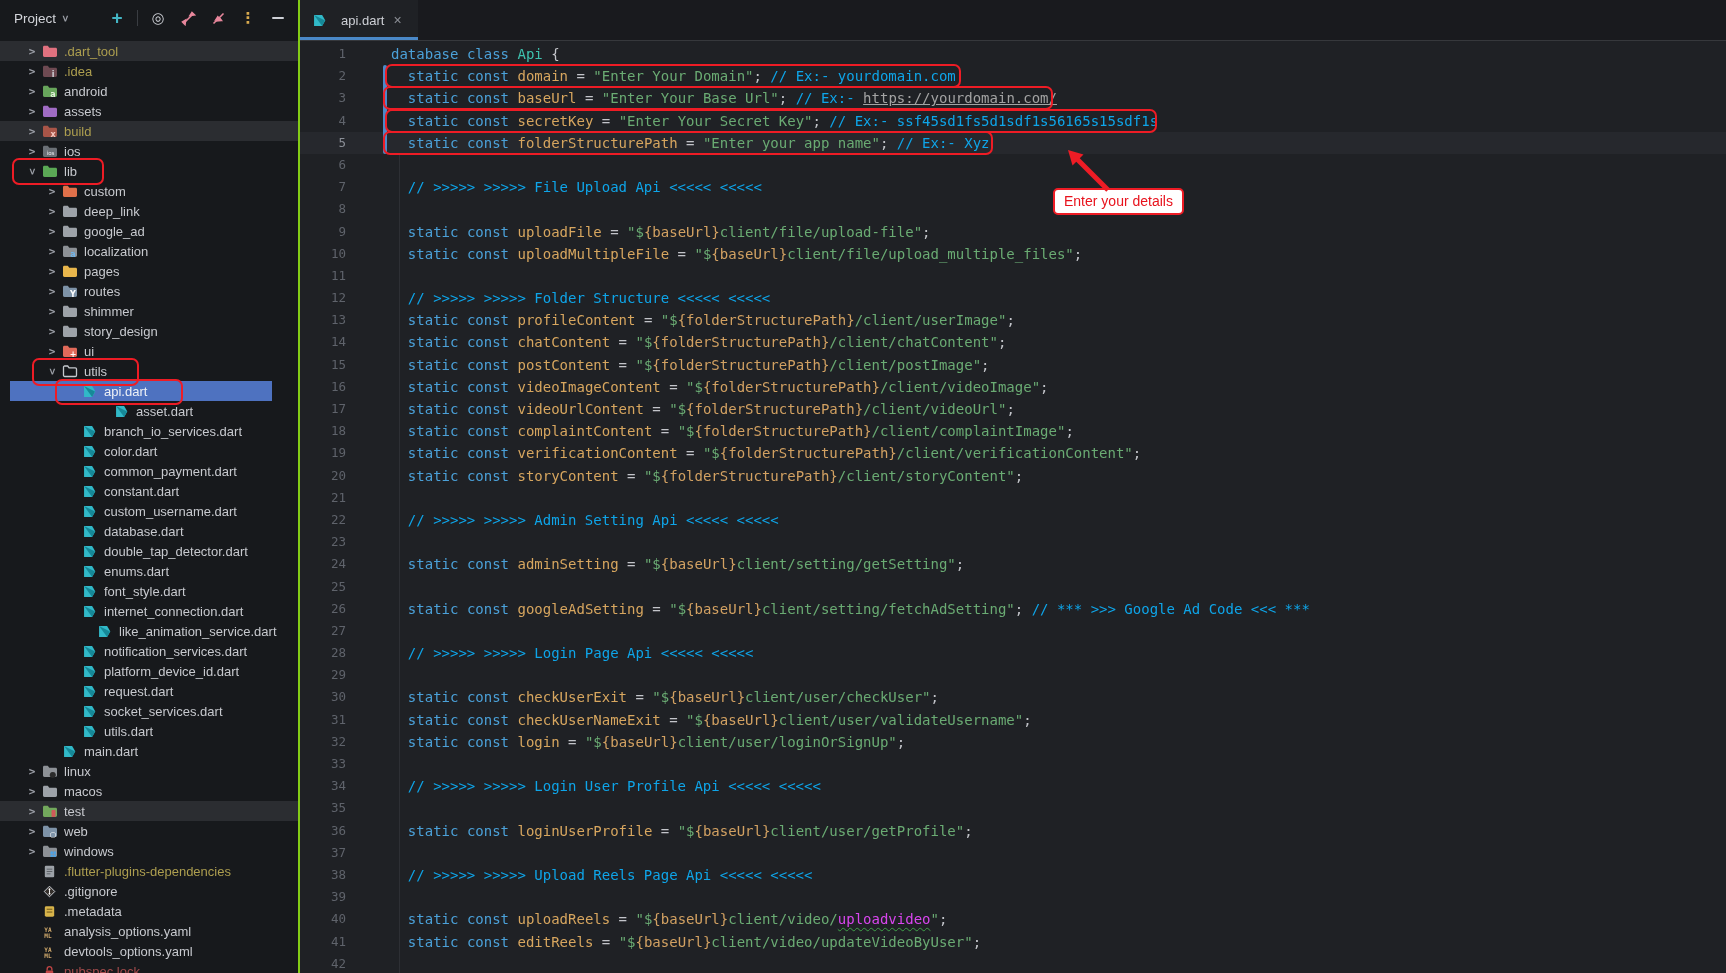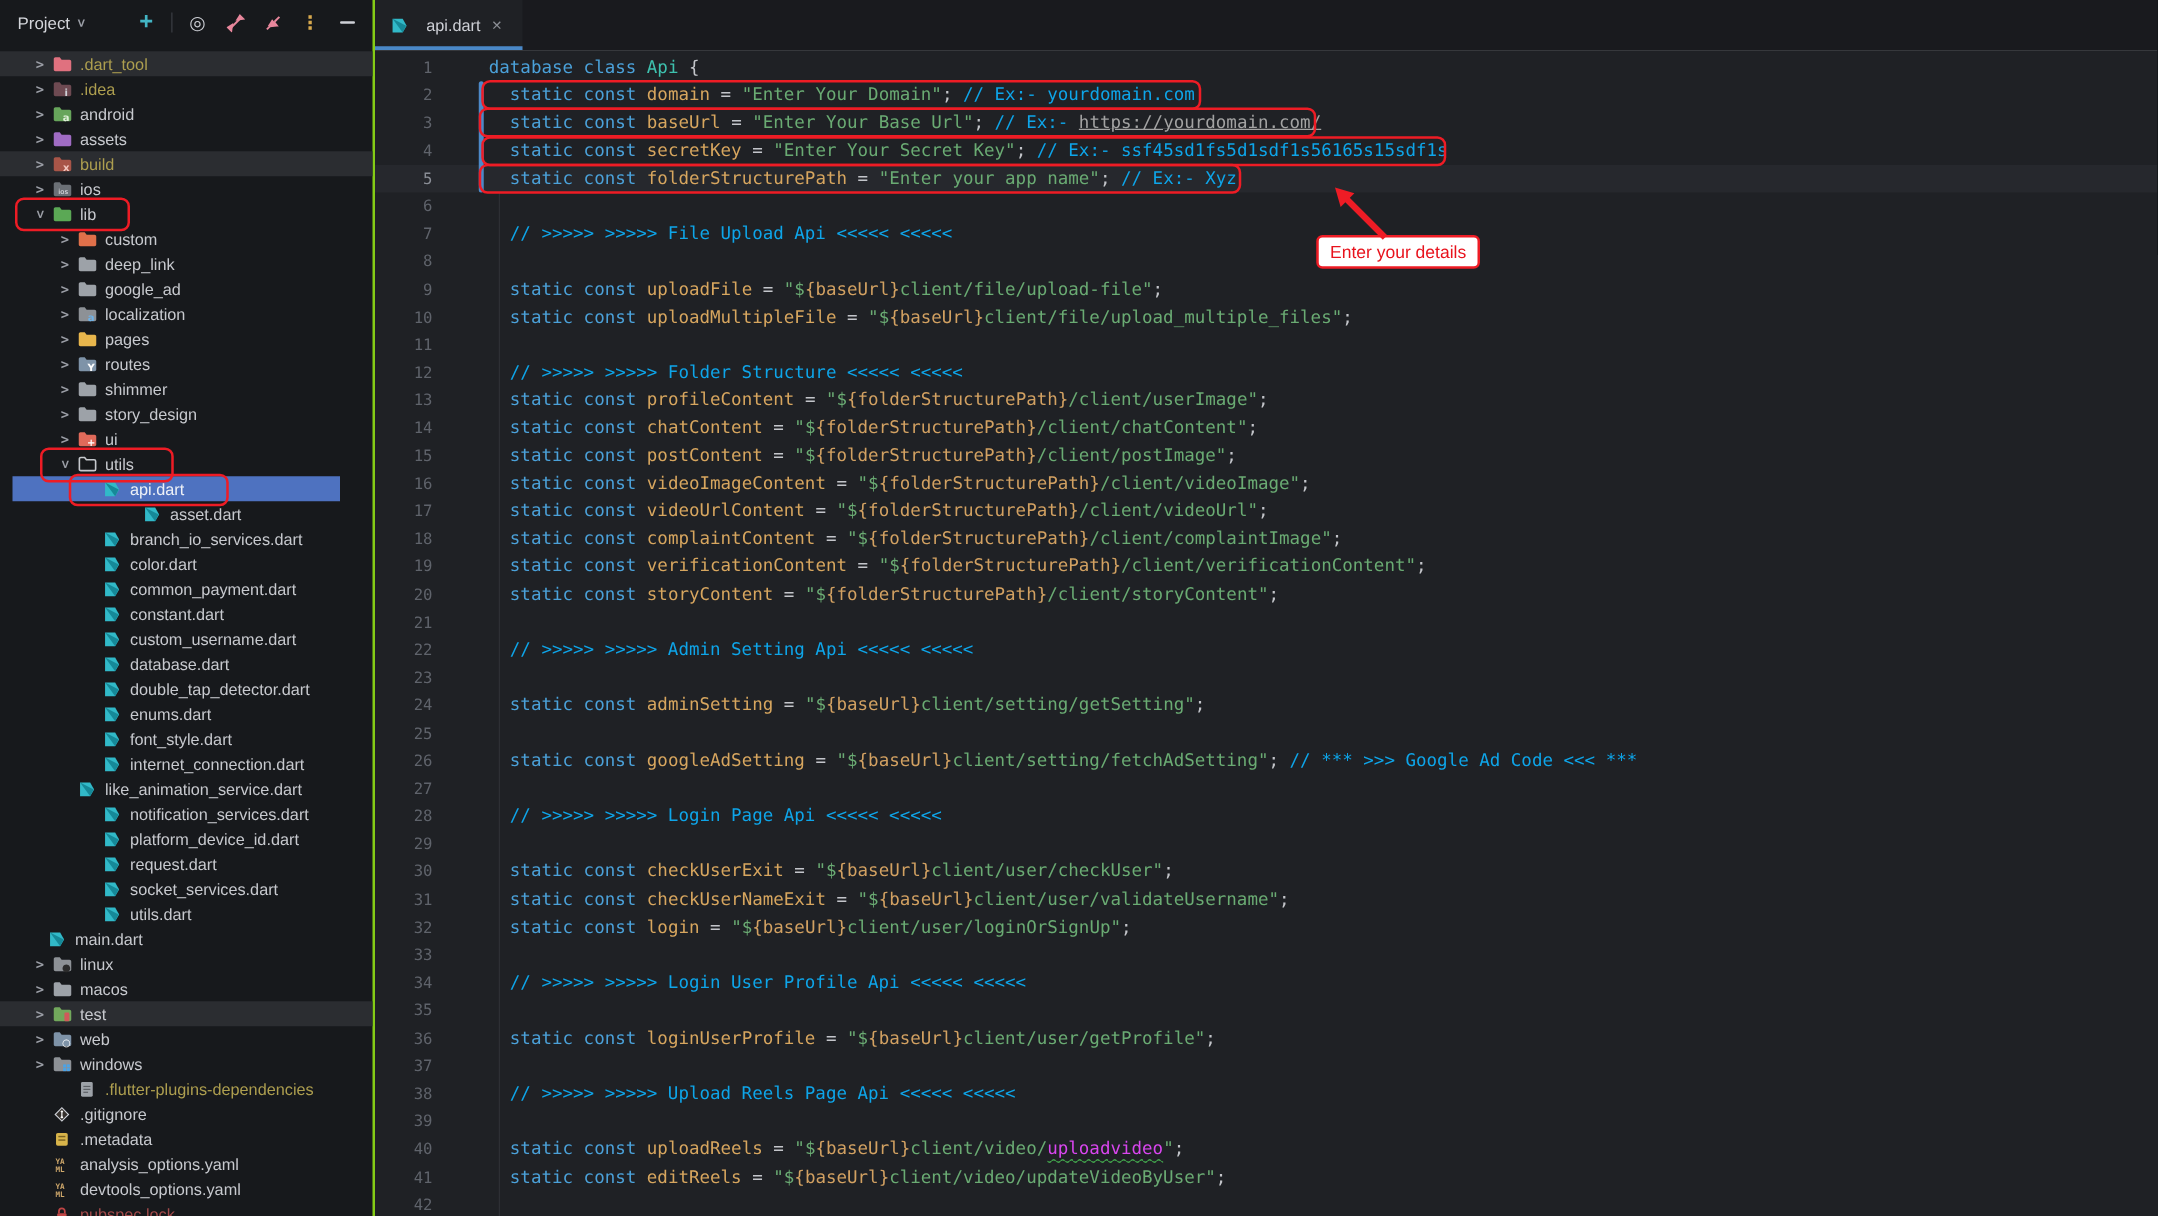--- a/index.html
+++ b/index.html
@@ -465,21 +465,21 @@
               <svg width="15" height="15" viewBox="0 0 16 16">
                 <path d="M2.2 2.2h8.6L14.2 8l-3.4 5.8H2.2z" fill="#31b9c8"></path>
                 <path d="M2.2 2.2l11.6 5.8-3 5.8z" fill="#12808f" opacity="0.85"></path>
               </svg>
             </span>
             <span>internet_connection.dart</span>
           </div>
         </div>
         <div class="trow" style="top: 580px;">
           <div class="bg"></div>
-          <div class="inner" style="padding-left: 44px;">
+          <div class="inner" style="padding-left: 79px;">
             <span class="tchev chev"></span>
             <span class="ticon">
               <svg width="15" height="15" viewBox="0 0 16 16">
                 <path d="M2.2 2.2h8.6L14.2 8l-3.4 5.8H2.2z" fill="#31b9c8"></path>
                 <path d="M2.2 2.2l11.6 5.8-3 5.8z" fill="#12808f" opacity="0.85"></path>
               </svg>
             </span>
             <span>like_animation_service.dart</span>
           </div>
         </div>
@@ -543,21 +543,21 @@
               <svg width="15" height="15" viewBox="0 0 16 16">
                 <path d="M2.2 2.2h8.6L14.2 8l-3.4 5.8H2.2z" fill="#31b9c8"></path>
                 <path d="M2.2 2.2l11.6 5.8-3 5.8z" fill="#12808f" opacity="0.85"></path>
               </svg>
             </span>
             <span>utils.dart</span>
           </div>
         </div>
         <div class="trow" style="top: 700px;">
           <div class="bg"></div>
-          <div class="inner" style="padding-left: 20px;">
+          <div class="inner" style="padding-left: 44px;">
             <span class="tchev chev"></span>
             <span class="ticon">
               <svg width="15" height="15" viewBox="0 0 16 16">
                 <path d="M2.2 2.2h8.6L14.2 8l-3.4 5.8H2.2z" fill="#31b9c8"></path>
                 <path d="M2.2 2.2l11.6 5.8-3 5.8z" fill="#12808f" opacity="0.85"></path>
               </svg>
             </span>
             <span>main.dart</span>
           </div>
         </div>
@@ -623,21 +623,21 @@
                   <rect x="8.5" y="8.5" width="2.4" height="2.4"></rect>
                   <rect x="11.5" y="8.5" width="2.4" height="2.4"></rect>
                   <rect x="8.5" y="11.5" width="2.4" height="2.4"></rect>
                   <rect x="11.5" y="11.5" width="2.4" height="2.4"></rect>
                 </g>
               </svg>
             </span>
             <span>windows</span>
           </div>
         </div>
-        <div class="trow" style="top: 820px; padding-left: 20px;">
+        <div class="trow" style="top: 820px;">
           <div class="bg"></div>
           <div class="inner" style="padding-left: 24px;">
             <span class="tchev chev"></span>
             <span class="ticon">
               <svg width="15" height="15" viewBox="0 0 16 16">
                 <rect x="3" y="1.8" width="10" height="12.4" rx="1.2" fill="#9da2a8"></rect>
                 <rect x="5" y="5" width="6" height="1" fill="#5c6065"></rect>
                 <rect x="5" y="7.5" width="6" height="1" fill="#5c6065"></rect>
                 <rect x="5" y="10" width="4" height="1" fill="#5c6065"></rect>
               </svg>

